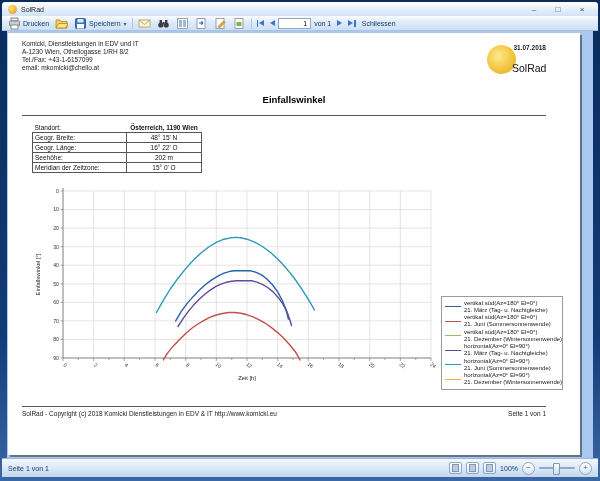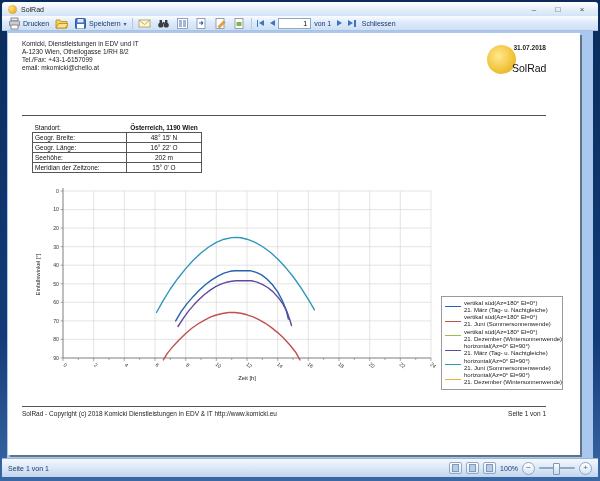--- a/index.html
+++ b/index.html
@@ -162,20 +162,21 @@
         <div>Komicki, Dienstleistungen in EDV und IT</div>
         <div>A-1230 Wien, Othellogasse 1/RH 8/2</div>
         <div>Tel./Fax: +43-1-6157099</div>
         <div>email: mkomicki@chello.at</div>
       </div>
 
       <div class="doc-date">31.07.2018</div>
       <div class="logo-sun"></div>
       <div class="logo-text">SolRad</div>
 
+      <div class="doc-title">Einfallswinkel</div>
       <div class="rule rule1"></div>
 
       <table class="loc-table">
         <tbody>
           <tr>
             <td class="lbl">Standort:</td>
             <td class="val standort-val">Österreich, 1190 Wien</td>
           </tr>
           <tr class="bordered">
             <td class="lbl">Geogr. Breite:</td>

